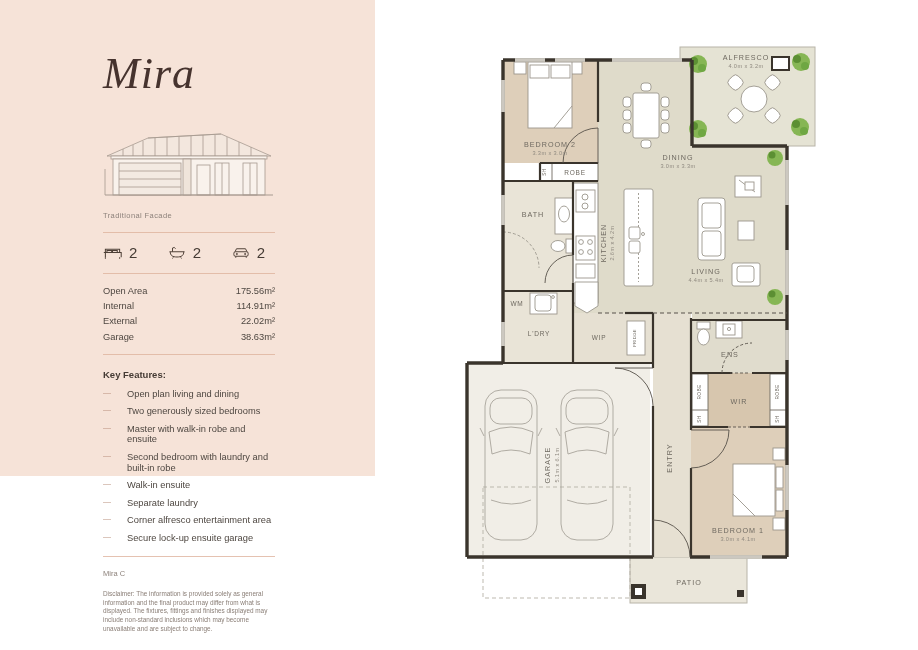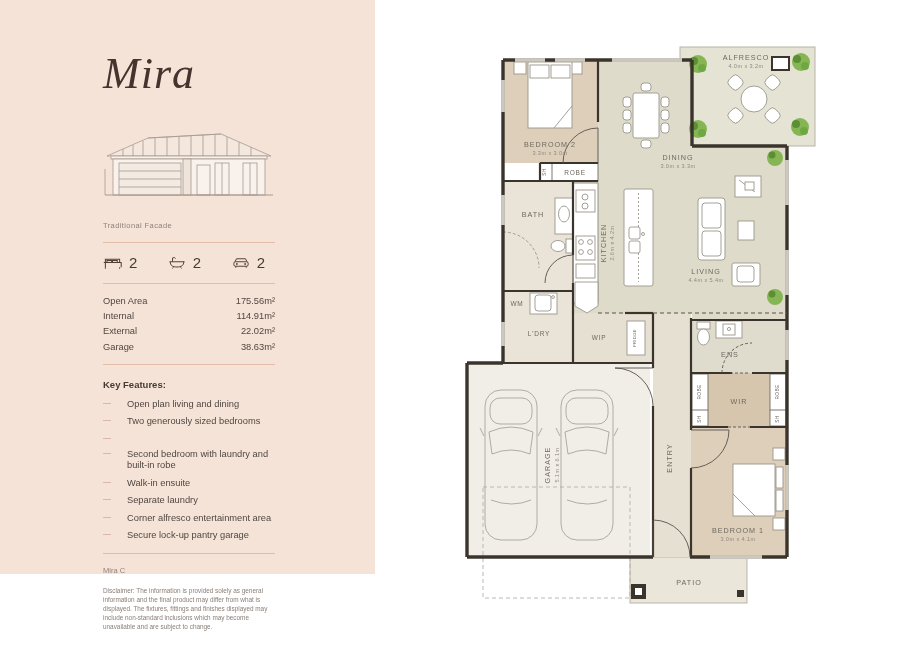--- a/index.html
+++ b/index.html
@@ -6,26 +6,26 @@
     --panel-bg:#f6e3d8; --title:#46332e; --text:#4e4741; --muted:#8d827b;
     --accent-line:#dfb39e; --wall:#3a342c; --label:#6e6960; --dims:#908a80;
     --open-floor:#dfdbca; --bed-floor:#decfba; --wir-floor:#d7c6ae;
     --service-floor:#e9e4d7; --hall-floor:#e6e0d2; --garage-floor:#f1eee7;
     --alfresco-floor:#e5e3d4; --patio-floor:#eae6da;
   }
   *{margin:0;padding:0;box-sizing:border-box}
   html,body{width:918px;height:650px}
   body{background:#fff;font-family:"Liberation Sans",sans-serif;position:relative;overflow:hidden}
   .page{position:absolute;inset:0;display:flex}
-  .left-panel{width:375px;height:574px;background:var(--panel-bg);flex:none}
+  .left-panel{width:375px;height:476px;background:var(--panel-bg);flex:none}
   .panel-inner{margin-left:103px;margin-right:0;width:172px}
   h1.title{font-family:"Liberation Serif",serif;font-style:italic;font-weight:400;
     font-size:44px;color:var(--title);margin-top:48px;letter-spacing:1px}
   .facade{margin-top:30px}
-  .facade-label{font-size:7.5px;color:var(--muted);letter-spacing:.4px;margin-top:16px}
+  .facade-label{font-size:7.5px;color:var(--muted);letter-spacing:.4px;margin-top:6px}
   hr.div{border:none;border-top:1px solid var(--accent-line);margin:12px 0 0 0;opacity:.8}
   .stats-row{display:flex;justify-content:space-between;align-items:center;margin-top:11px;padding-right:10px}
   .stat{display:flex;align-items:center;gap:7px}
   .stat .num{font-size:15px;color:#453b34}
   .areas{margin-top:12px}
   .area-row{display:flex;justify-content:space-between;font-size:9.3px;color:var(--text);margin-bottom:5.2px}
   .area-row .val{text-align:center}
   .kf-head{font-size:9.5px;font-weight:700;color:#453b34;margin-top:14px}
   ul.features{list-style:none;margin-top:9px}
   ul.features li{display:flex;font-size:9.3px;color:var(--text);line-height:1.18;margin-bottom:6.5px}
@@ -168,40 +168,41 @@
         <li>
             <span class="dash">—</span>
             <span>Open plan living and dining</span>
           </li>
         <li>
             <span class="dash">—</span>
             <span>Two generously sized bedrooms</span>
           </li>
         <li>
             <span class="dash">—</span>
+            <span>Master with walk-in robe and ensuite</span>
           </li>
         <li>
             <span class="dash">—</span>
             <span>Second bedroom with laundry and built-in robe</span>
           </li>
         <li>
             <span class="dash">—</span>
             <span>Walk-in ensuite</span>
           </li>
         <li>
             <span class="dash">—</span>
             <span>Separate laundry</span>
           </li>
         <li>
             <span class="dash">—</span>
             <span>Corner alfresco entertainment area</span>
           </li>
         <li>
             <span class="dash">—</span>
-            <span>Secure lock-up pantry garage</span>
+            <span>Secure lock-up ensuite garage</span>
           </li>
       </ul>
 
       <hr class="div">
 
       <div class="type-label">Mira C</div>
 
 
       <p class="disclaimer">Disclaimer: The information is provided solely as general information and the final product may differ from what is displayed. The fixtures, fittings and finishes displayed may include non-standard inclusions which may become unavailable and are subject to change.</p>
     </div>

